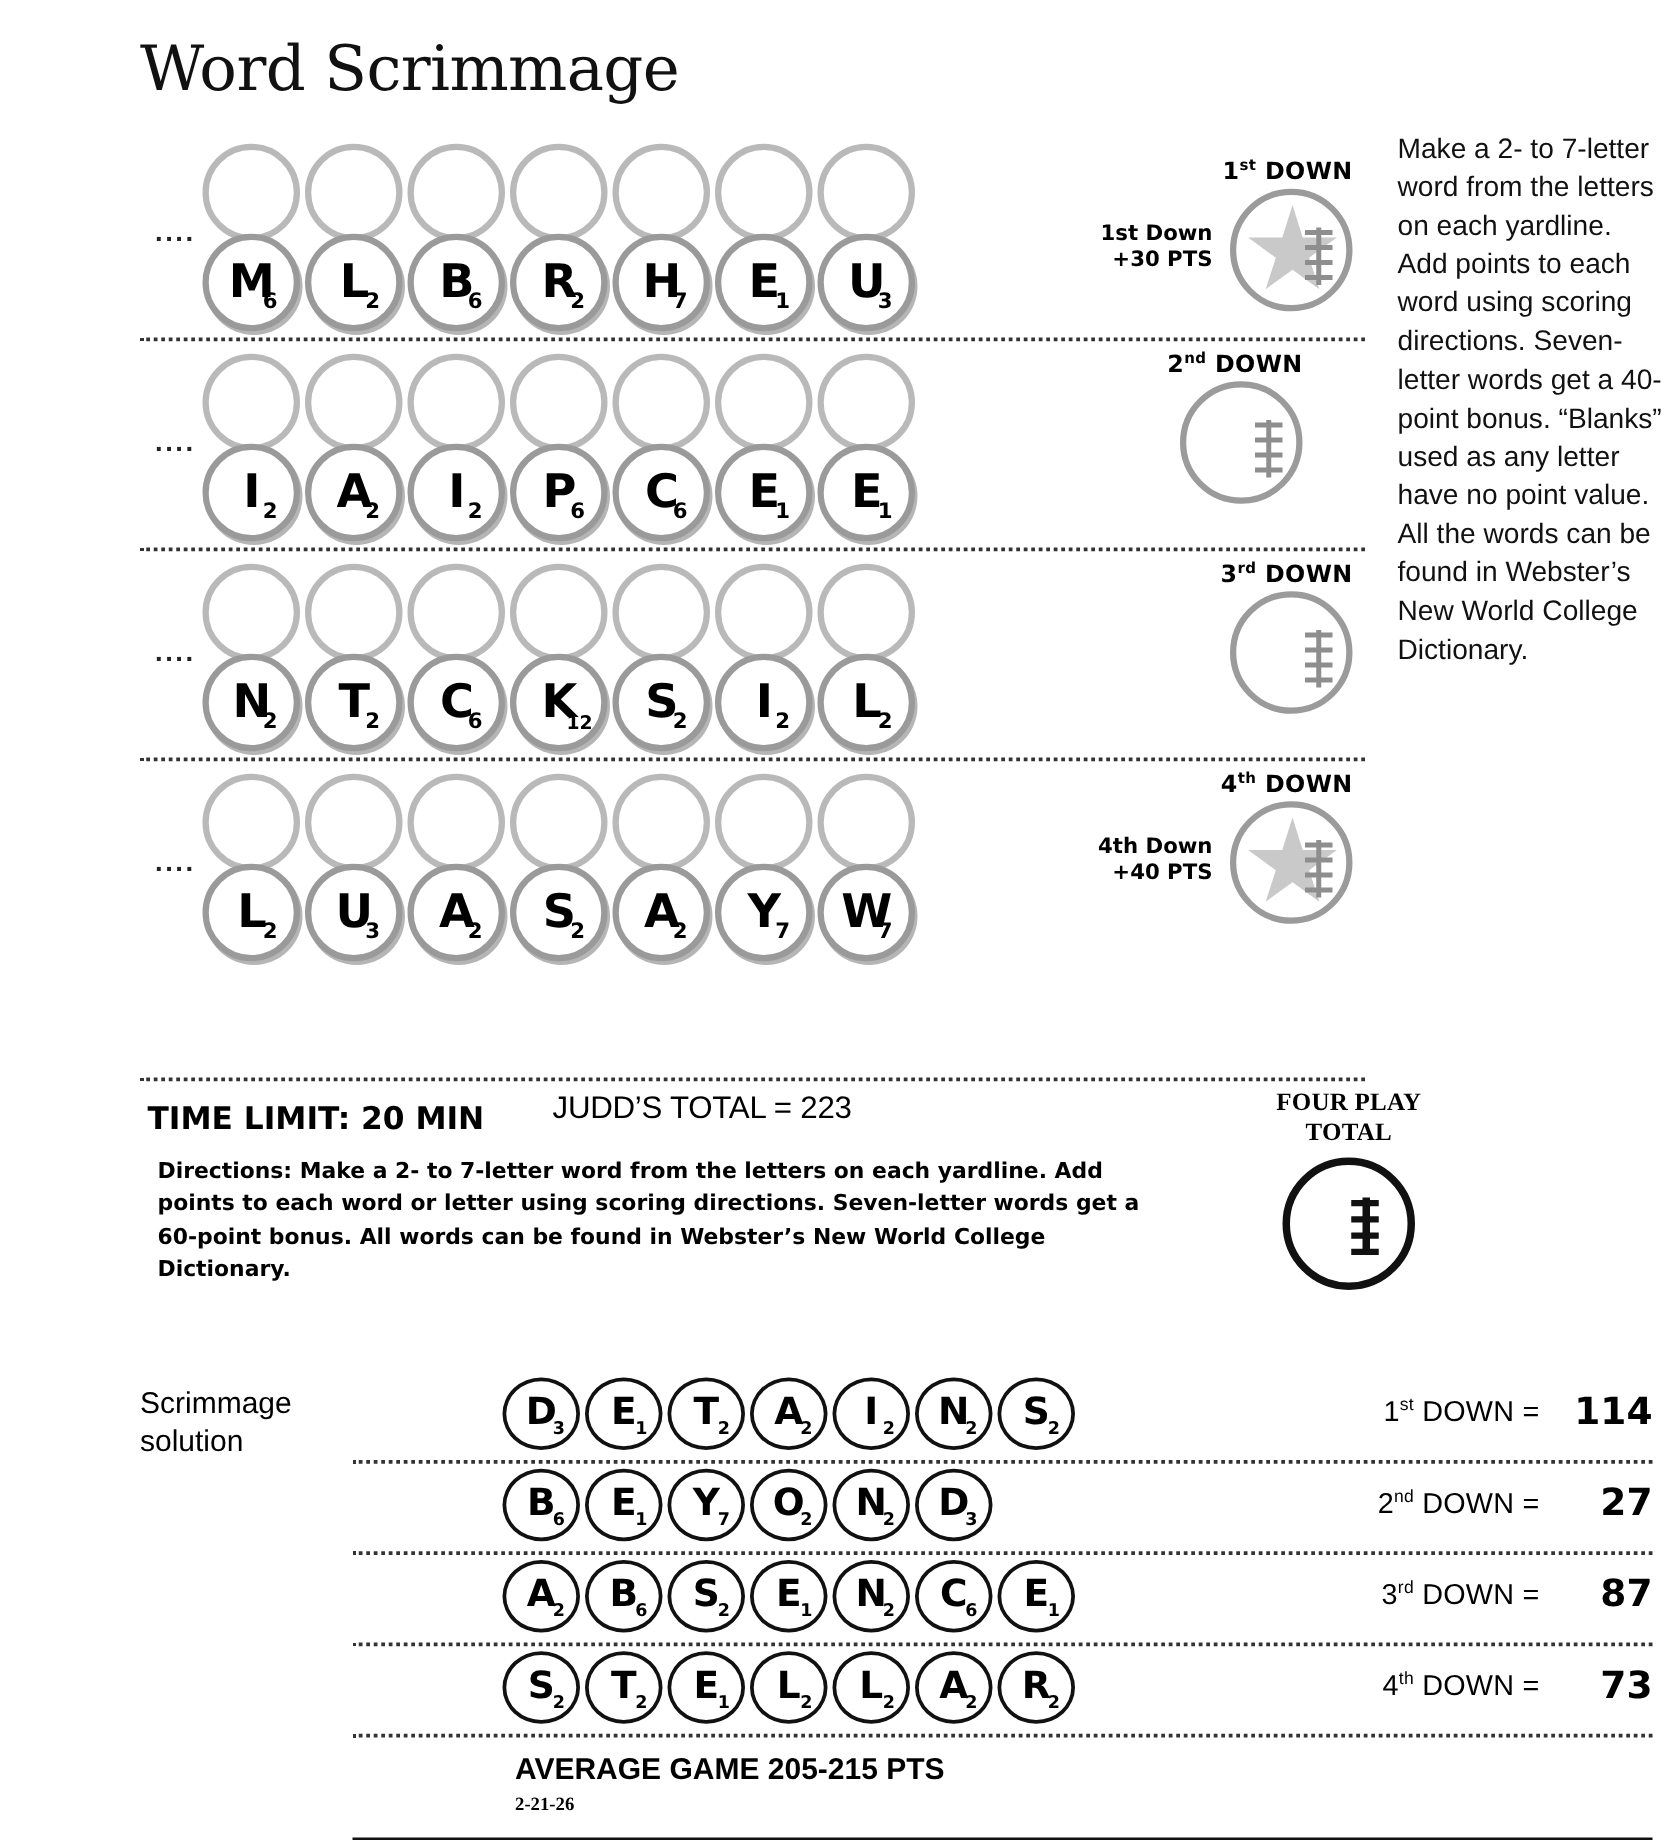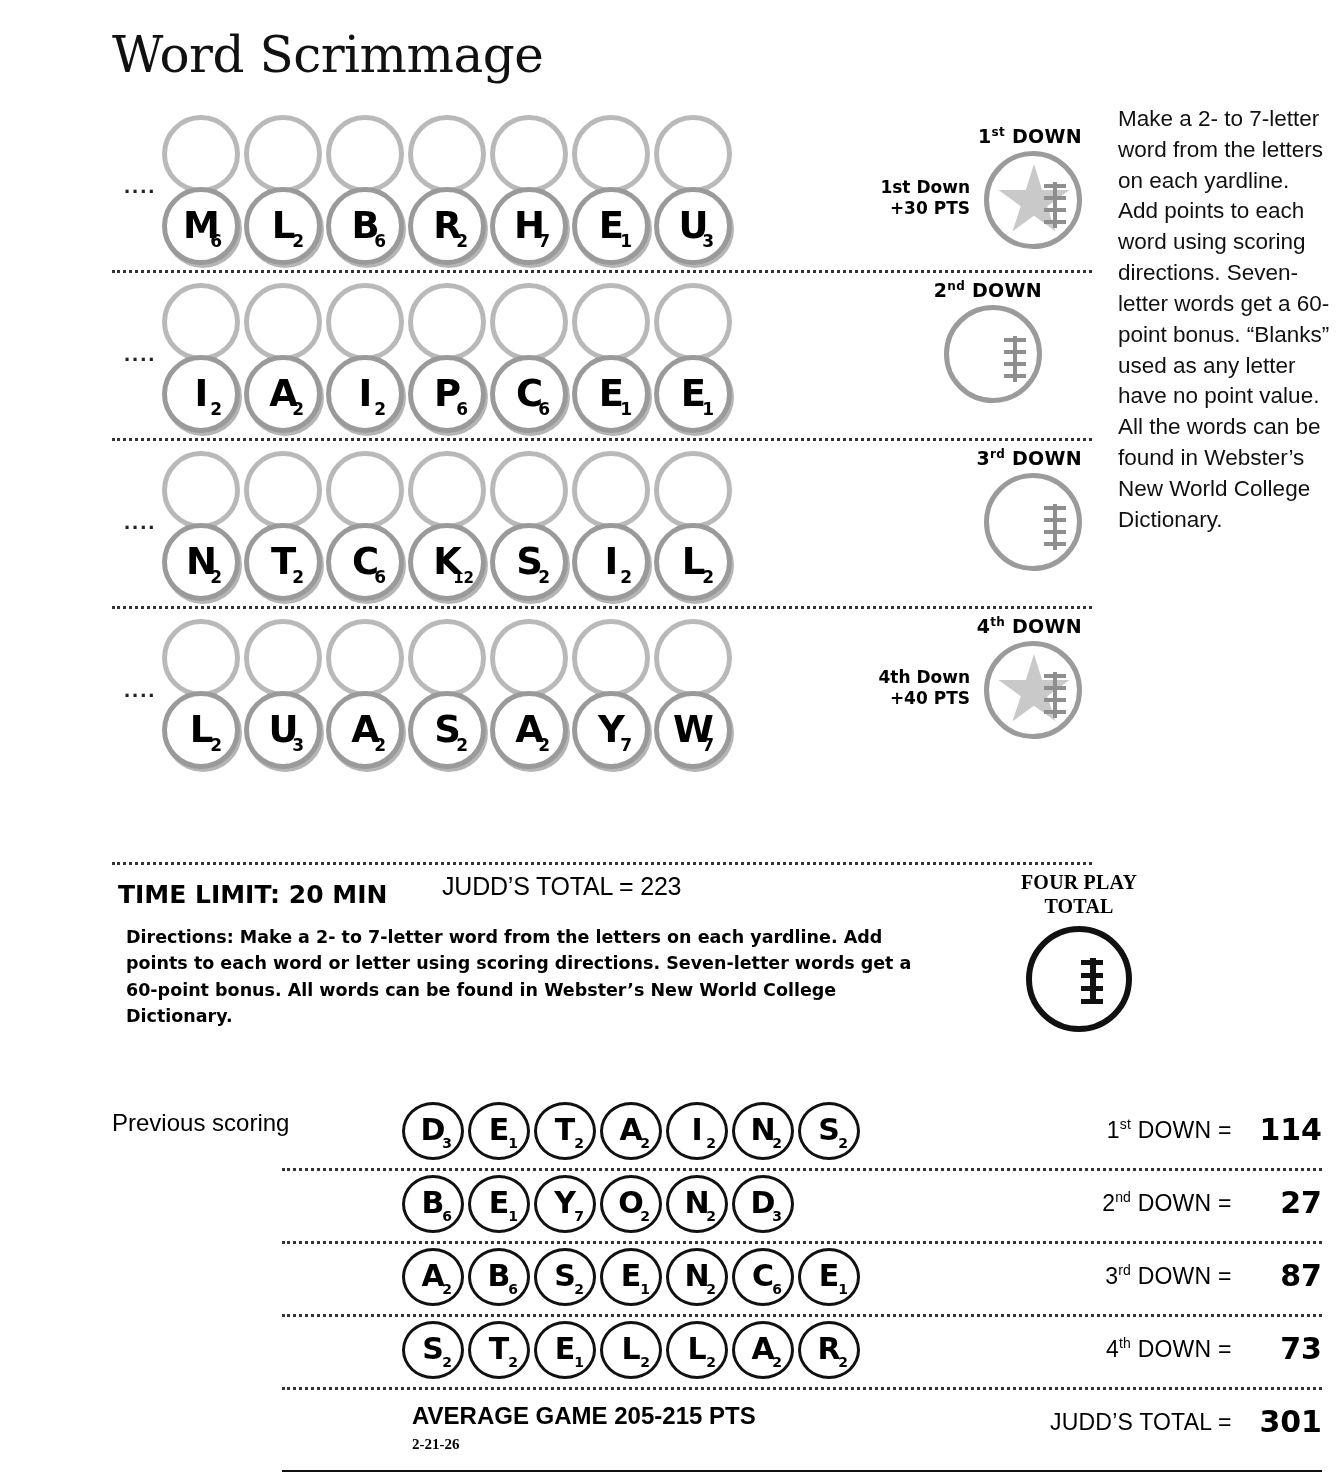--- a/index.html
+++ b/index.html
@@ -583,21 +583,21 @@
           <span class="lace-row" style="top:2px;background:#8e8e8e;"></span>
           <span class="lace-row" style="top:14px;background:#8e8e8e;"></span>
           <span class="lace-row" style="top:26px;background:#8e8e8e;"></span>
           <span class="lace-row" style="top:38px;background:#8e8e8e;"></span>
         </div>
       </div>
     </div>
   </div>
 </div>
 
-<div id="instructions">Make a 2- to 7-letter word from the letters on each yardline. Add points to each word using scoring directions. Seven-letter words get a 60-point bonus. “Blanks” used as any letter have no point value. All the words can be found in Webster’s New World College Dictionary.</div>
+<div id="instructions">Make a 2- to 7-letter word from the letters on each yardline. Add points to each word using scoring directions. Seven-letter words get a 40-point bonus. “Blanks” used as any letter have no point value. All the words can be found in Webster’s New World College Dictionary.</div>
 
 <div id="footer">
   <div class="topline"></div>
   <div class="timelimit">TIME LIMIT: 20 MIN</div>
   <div class="juddtotal">
     <div>JUDD’S TOTAL = 223</div>
   </div>
   <div class="directions">Directions: Make a 2- to 7-letter word from the letters on each yardline. Add points to each word or letter using scoring directions. Seven-letter words get a 60-point bonus. All words can be found in Webster’s New World College Dictionary.</div>
   <div class="fourplay">
     <div class="fp-label">FOUR PLAY</div>
@@ -607,21 +607,21 @@
         <span class="lace-row" style="top:2px;background:#111;height:5px;"></span>
         <span class="lace-row" style="top:15px;background:#111;height:5px;"></span>
         <span class="lace-row" style="top:28px;background:#111;height:5px;"></span>
         <span class="lace-row" style="top:41px;background:#111;height:5px;"></span>
       </div>
     </div>
   </div>
 </div>
 
 <div id="prev">
-  <div class="prev-label">Previous scoring</div>
+  <div class="prev-label">Scrimmage solution</div>
 
   <div class="solrows">
 
     <div class="solrow">
       <div class="soltiles">
         <div class="sol-tile">
             <span class="ch">D</span>
             <span class="val">3</span>
           </div>
         <div class="sol-tile">
@@ -762,21 +762,17 @@
       <div class="sol-score">
         <span class="lbl"><span>4</span><sup>th</sup> <span>DOWN =</span></span>
         <span class="num">73</span>
       </div>
     </div>
     <div class="soldivider"></div>
 
     <div class="solrow" style="height:86px;">
       <div class="avgline">AVERAGE GAME 205-215 PTS</div>
       <div class="datecode">2-21-26</div>
-      <div class="sol-score">
-        <span class="lbl">JUDD’S TOTAL =</span>
-        <span class="num">301</span>
-      </div>
     </div>
   </div>
 
   <div class="bottomrule"></div>
 </div>
 
 </body></html>

